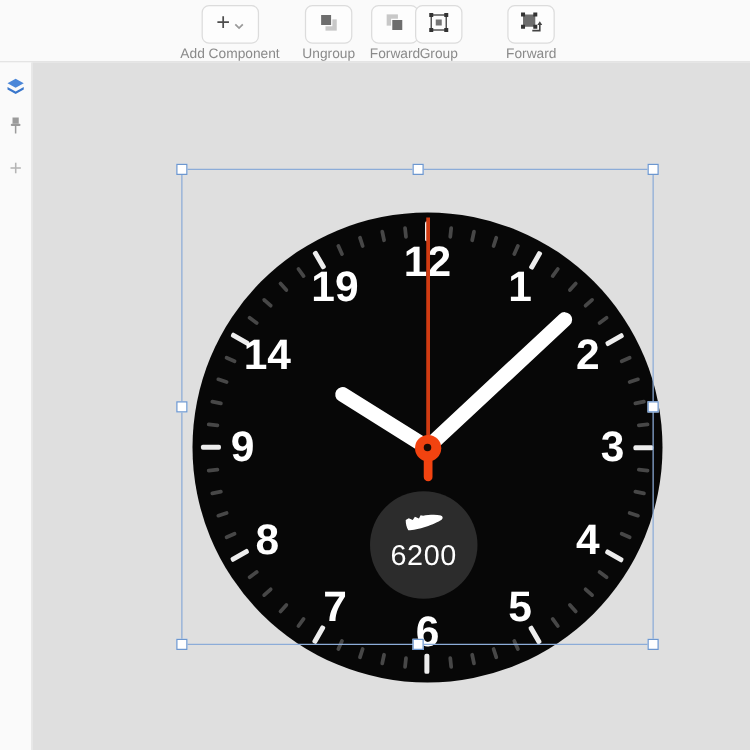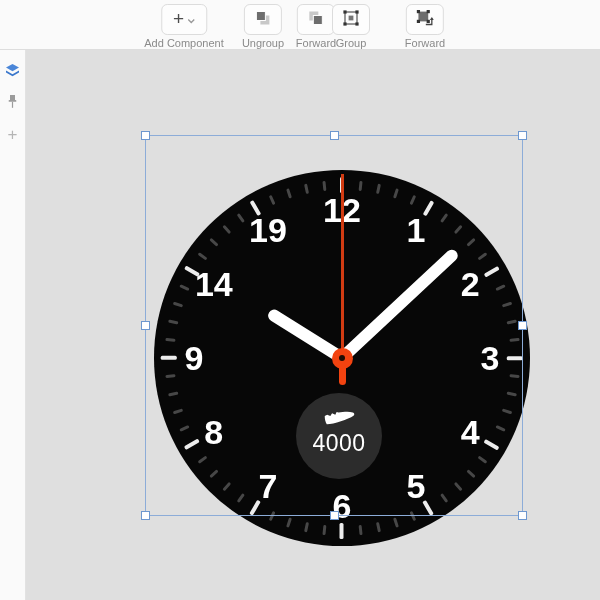--- a/index.html
+++ b/index.html
@@ -244,21 +244,21 @@
       </div>
 
     <div class="steps">
       <span class="shoe">
         <svg width="34" height="21" viewBox="0 0 34 21">
           <path d="M3.6,7.6 C2.6,10.4 2.4,13.6 3,16 C9.5,18.2 25,18 31,16.2
                    C32.6,15.7 32.8,13.9 31.4,12.9 C27.2,10.2 21.6,9.4 17.9,8.6
                    L16.1,7.6 L14,9.8 L11.4,7.3 L8.9,9.4 L6.3,7.1 Z" fill="#ffffff"></path>
         </svg>
       </span>
-      <span class="steps-value">4000</span>
+      <span class="steps-value">6200</span>
     </div>
 
     <div class="hand hour-hand" style="transform: rotate(302deg);"></div>
     <div class="hand minute-hand" style="transform: rotate(47deg);"></div>
     <div class="second-line" style="transform: rotate(0deg);"></div>
     <div class="second-tail"></div>
     <div class="hub">
       <div class="hub-hole"></div>
     </div>
   </div>

